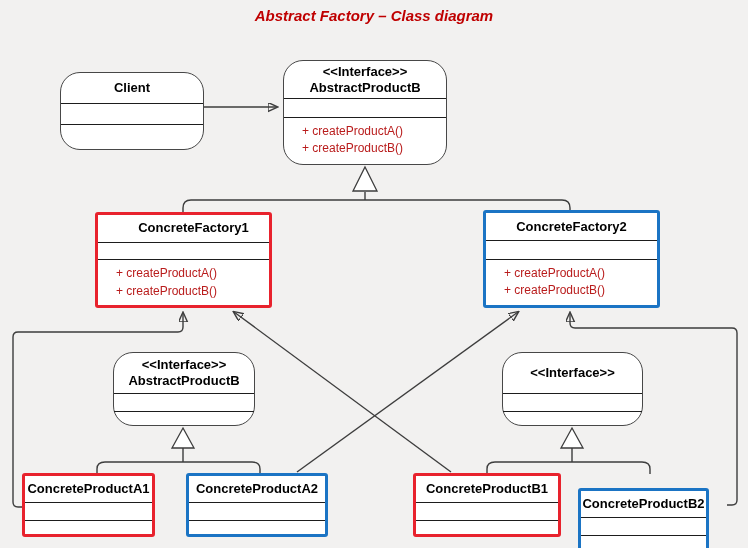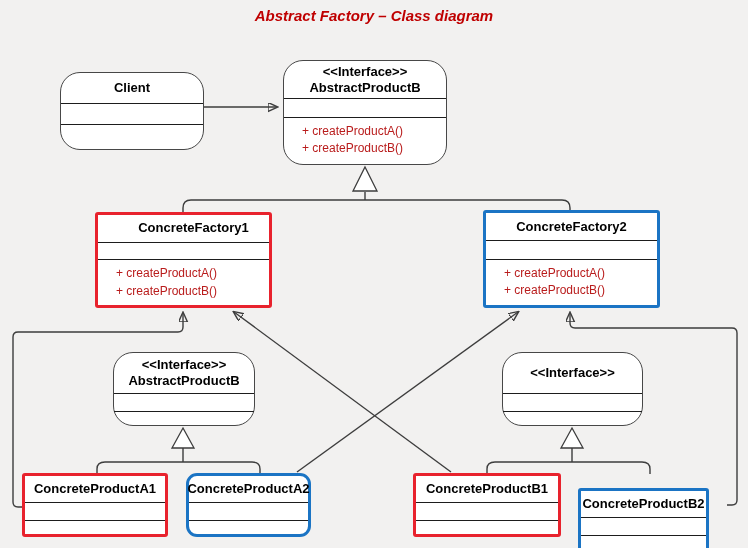--- a/index.html
+++ b/index.html
@@ -120,29 +120,29 @@
   </div>
 
   <div class="ubox" style="left:502px;top:352px;width:141px;height:74px;">
     <div class="uhead" style="height:41px;">
       <span>&lt;&lt;Interface&gt;&gt;</span>
     </div>
     <div class="usec" style="height:18px;"></div>
     <div class="usec grow"></div>
   </div>
 
-  <div class="ubox accent red" style="left:22px;top:473px;width:146px;height:64px;">
+  <div class="ubox accent red" style="left:22px;top:473px;width:133px;height:64px;">
     <div class="uhead" style="height:27px;">
       <span>ConcreteProductA1</span>
     </div>
     <div class="usec" style="height:18px;"></div>
     <div class="usec grow"></div>
   </div>
 
-  <div class="ubox accent blue" style="left:186px;top:473px;width:125px;height:64px;border-radius:11px;">
+  <div class="ubox accent blue" style="left:186px;top:473px;width:142px;height:64px;">
     <div class="uhead" style="height:27px;">
       <span>ConcreteProductA2</span>
     </div>
     <div class="usec" style="height:18px;"></div>
     <div class="usec grow"></div>
   </div>
 
   <div class="ubox accent red" style="left:413px;top:473px;width:148px;height:64px;">
     <div class="uhead" style="height:27px;">
       <span>ConcreteProductB1</span>

